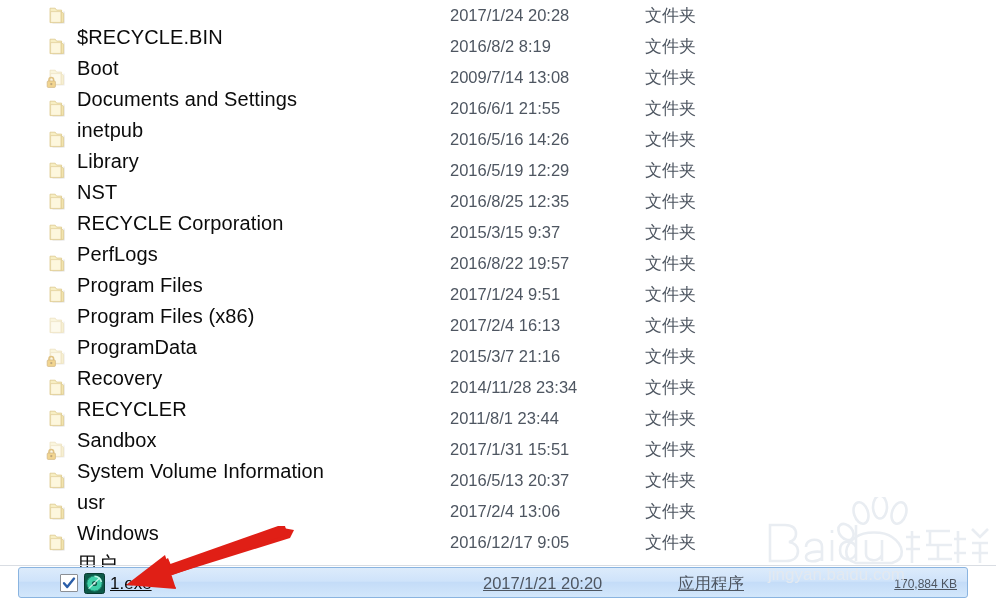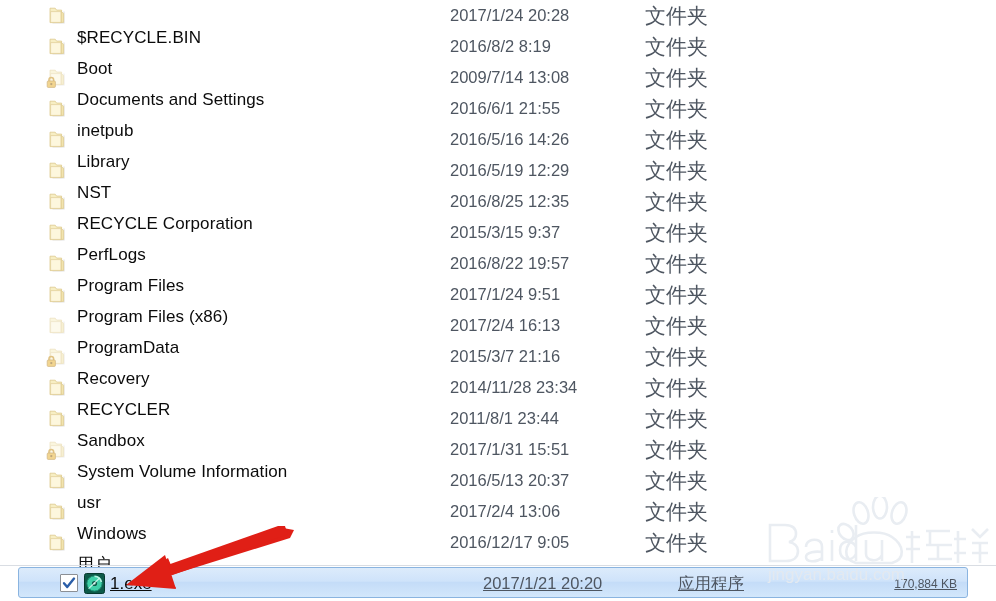--- a/index.html
+++ b/index.html
@@ -63,26 +63,26 @@
     color: #4e5661;
     white-space: nowrap;
   }
   .col-type {
     position: absolute;
     left: 645px;
     top: 0;
     height: 31px;
     display: flex;
     align-items: center;
-    font-size: 21px;
+    font-size: 17px;
     color: #4e5661;
     white-space: nowrap;
   }
   .name-text {
-    font-size: 17px;
+    font-size: 20px;
     color: #0b0b0b;
     margin-left: 9px;
     white-space: nowrap;
     letter-spacing: 0.1px;
     margin-top: 44px;
   }
 
   
   .icon-wrap {
     width: 22px; height: 22px;

